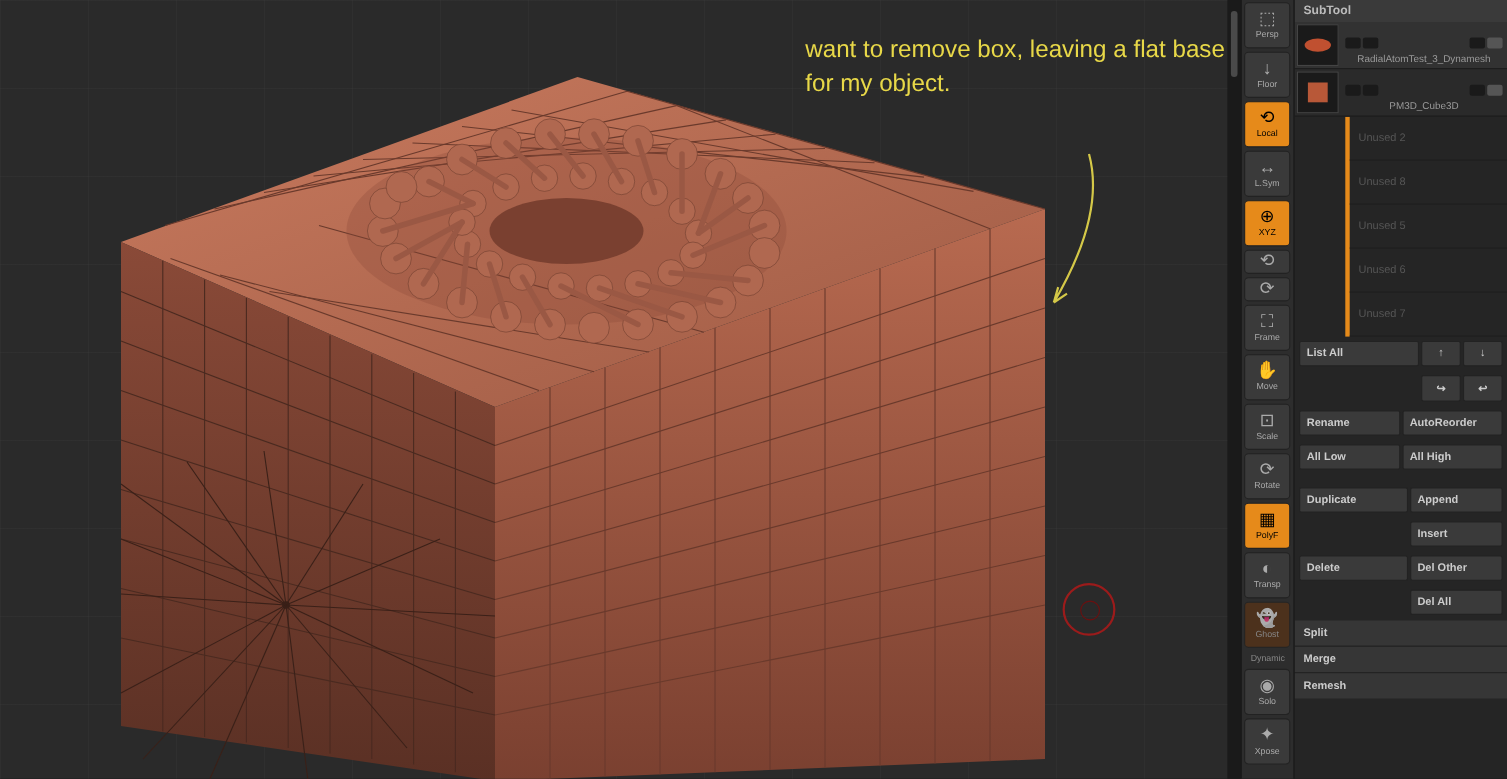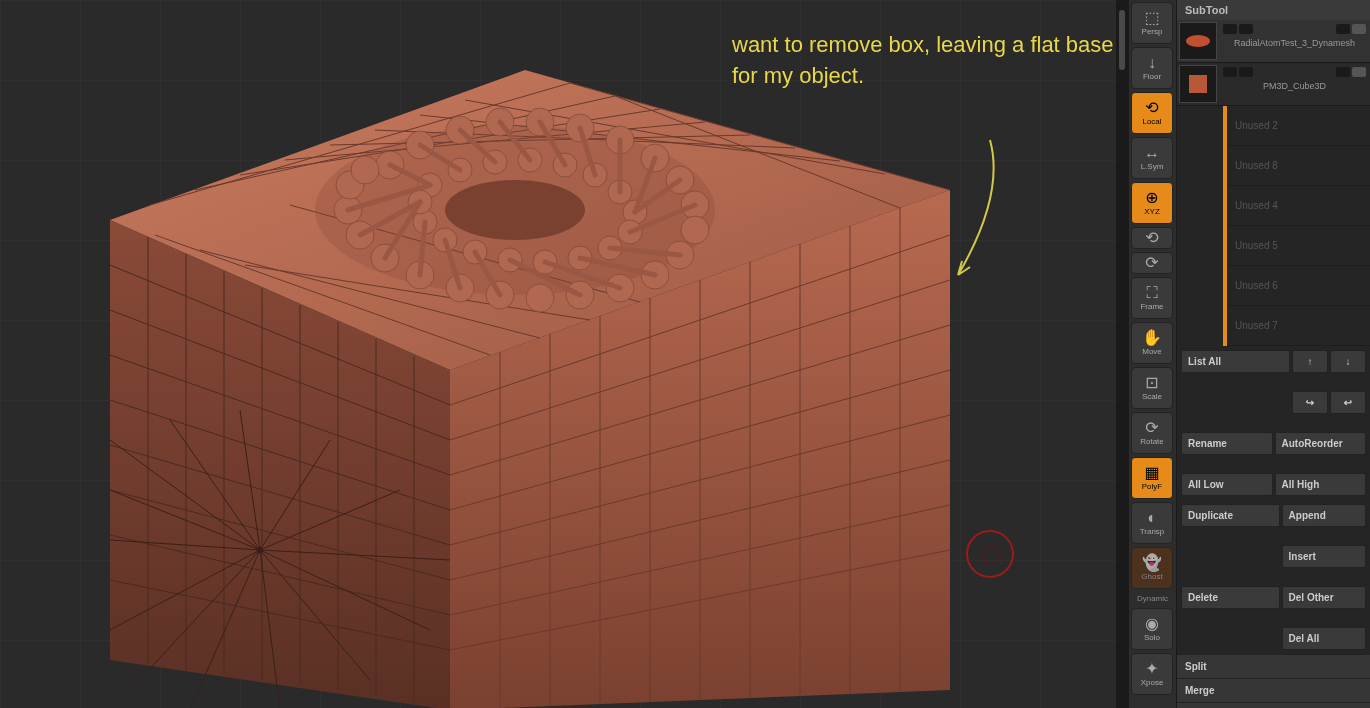--- a/index.html
+++ b/index.html
@@ -12,32 +12,32 @@
 .brush-cursor { position: absolute; top: 530px; left: 966px; width: 48px; height: 48px; border: 2px solid #9b1b1b; border-radius: 50%; }
 .brush-cursor::after { content: ''; position: absolute; top: 14px; left: 14px; width: 16px; height: 16px; border: 1px solid #6b1010; border-radius: 50%; }
 .right-toolbar { width: 48px; background: #2d2d2d; border-left: 1px solid #1a1a1a; display: flex; flex-direction: column; gap: 3px; padding: 2px; }
 .tool-btn { width: 42px; height: 42px; background: #3a3a3a; border: 1px solid #222; border-radius: 4px; display: flex; flex-direction: column; align-items: center; justify-content: center; color: #aaa; font-size: 8px; cursor: pointer; }
 .tool-btn.active { background: #e68a1a; color: #000; }
 .tool-btn .icon { font-size: 16px; line-height: 1; margin-bottom: 1px; }
 .tool-btn.ghost { background: #5a3315; opacity: 0.7; }
 .right-panel { width: 194px; background: #252525; border-left: 1px solid #1a1a1a; display: flex; flex-direction: column; overflow: hidden; }
 .panel-header { background: #3a3a3a; color: #bbb; padding: 4px 8px; font-size: 11px; font-weight: bold; }
 .subtool-list { display: flex; flex-direction: column; }
-.subtool-item { display: flex; align-items: flex-start; padding: 2px; background: #2a2a2a; border-bottom: 1px solid #1a1a1a; position: relative; }
+.subtool-item { display: flex; align-items: flex-end; padding: 2px; background: #2a2a2a; border-bottom: 1px solid #1a1a1a; position: relative; }
 .subtool-item.active { background: #323232; }
 .subtool-thumb { width: 38px; height: 38px; background: #1a1a1a; border: 1px solid #444; margin-right: 4px; display: flex; align-items: center; justify-content: center; }
 .subtool-info { flex: 1; display: flex; flex-direction: column; }
 .subtool-controls { display: flex; gap: 2px; padding: 2px; }
 .subtool-ctrl { width: 14px; height: 10px; background: #1a1a1a; border-radius: 2px; }
 .subtool-name { color: #999; font-size: 9px; text-align: center; padding: 2px 0; }
 .orange-bar { width: 4px; background: #e68a1a; align-self: stretch; }
 .slot { padding: 14px 8px; color: #555; font-size: 10px; border-bottom: 1px solid #1e1e1e; }
 .slot-container { display: flex; padding-left: 46px; }
 .slot-list { flex: 1; }
-.button-grid { display: flex; flex-direction: column; gap: 18px; padding: 4px; }
+.button-grid { display: flex; flex-direction: column; gap: 8px; padding: 4px; }
 .button-row { display: flex; gap: 2px; }
 .btn { flex: 1; background: #3a3a3a; color: #ccc; font-size: 10px; padding: 5px 6px; border: 1px solid #222; border-radius: 2px; cursor: pointer; text-align: left; font-weight: bold; }
 .btn.icon-btn { flex: 0 0 36px; text-align: center; padding: 5px 2px; }
 .section-row { background: #363636; color: #ccc; font-size: 10px; padding: 6px 8px; border-top: 1px solid #222; font-weight: bold; }
 .scroll-handle { width: 12px; background: #1a1a1a; position: relative; }
 .scroll-handle::after { content: ''; position: absolute; top: 10px; left: 3px; width: 6px; height: 60px; background: #4a4a4a; border-radius: 3px; }
 </style>
 </head>
 <body>
 
@@ -323,21 +323,20 @@
           <div class="subtool-ctrl" style="background:#555"></div>
         </div>
         <div class="subtool-name">PM3D_Cube3D</div>
       </div>
     </div>
     <div class="slot-container">
       <div class="orange-bar"></div>
       <div class="slot-list">
         <div class="slot">Unused 2</div>
         <div class="slot">Unused 8</div>
-        <div class="slot">Unused 4</div>
         <div class="slot">Unused 5</div>
         <div class="slot">Unused 6</div>
         <div class="slot">Unused 7</div>
       </div>
     </div>
   </div>
   <div class="button-grid">
     <div class="button-row">
       <div class="btn">List All</div>
       <div class="btn icon-btn">↑</div>

